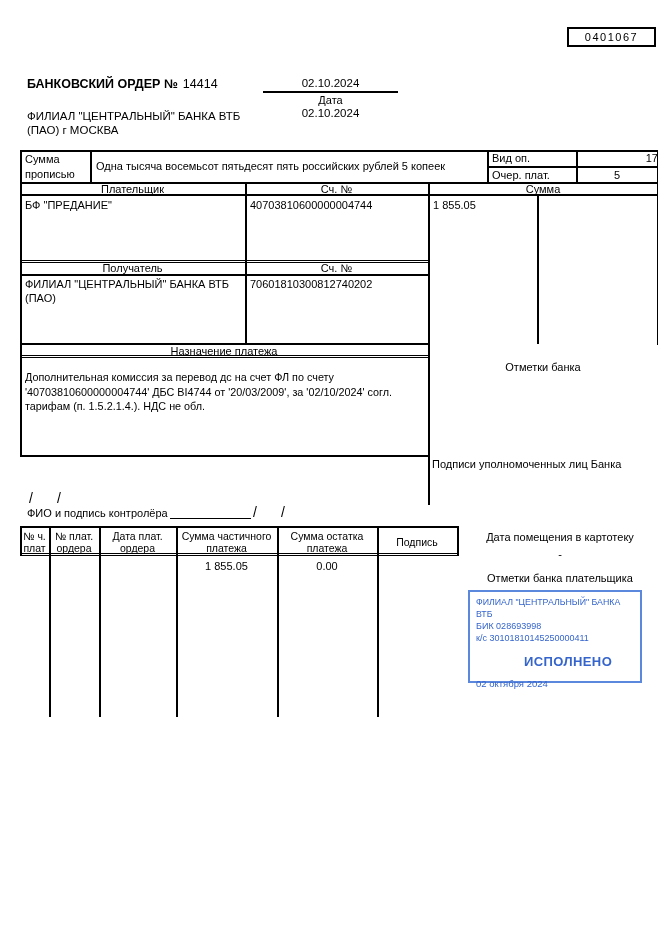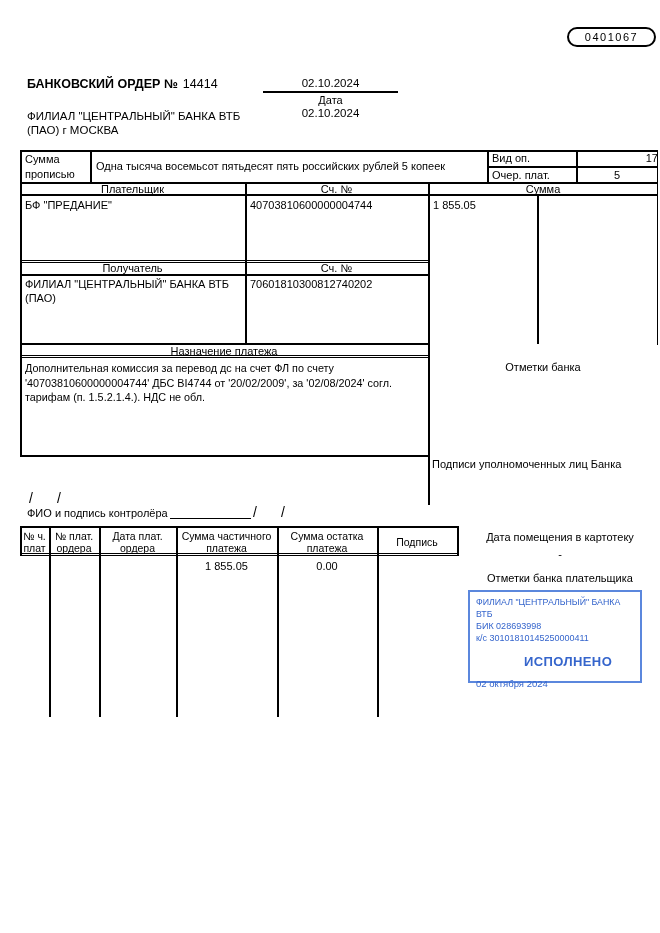--- a/index.html
+++ b/index.html
@@ -1,34 +1,34 @@
 <!DOCTYPE html>
 <html><head>
 <meta charset="utf-8">
 <style>
   html,body{margin:0;padding:0;background:#fff;}
   .page{position:relative;width:660px;height:933px;background:#fff;overflow:hidden;
         font-family:"Liberation Sans",sans-serif;color:#000;font-size:11px;}
-  .abs{position:absolute;border-radius:10px;}
+  .abs{position:absolute;}
   .hl{position:absolute;background:#000;height:2px;}
   .hl2{position:absolute;height:1px;background:#fff;border-top:1px solid #000;border-bottom:1px solid #000;}
   .vl{position:absolute;background:#000;width:1.5px;}
   .c{text-align:center;}
   .b{font-weight:bold;}
   .form-code{left:567px;top:27px;width:85px;height:16px;border:2px solid #000;
              line-height:16px;text-align:center;letter-spacing:1.5px;font-size:11px;}
   .title{left:27px;top:77px;font-size:12.5px;display:flex;gap:5px;align-items:baseline;}
   .dateblock{left:263px;top:77px;width:135px;}
   .dateblock .dt{text-align:center;font-size:11.5px;padding-bottom:2px;border-bottom:2px solid #000;}
   .dateblock .dl{text-align:center;font-size:11px;padding-top:1px;}
   .dateblock .db{text-align:center;font-size:11.5px;padding-top:1px;}
   .issuer{left:27px;top:110px;width:250px;font-size:11.5px;line-height:13.5px;}
   .cellhdr{position:absolute;text-align:center;font-size:11px;line-height:12px;}
   .val{position:absolute;font-size:11px;}
-  .purpose-lines{left:25px;top:361px;width:402px;font-size:10.8px;line-height:14.5px;}
+  .purpose-lines{left:25px;top:370px;width:402px;font-size:10.8px;line-height:14.5px;}
   .sig-row{position:absolute;left:27px;display:flex;align-items:flex-end;height:13px;font-size:11px;}
   .sig-main{display:flex;width:224px;}
   .sig-label{white-space:nowrap;}
   .sig-line{flex:1;border-bottom:1.5px solid #000;margin-left:2px;}
   .slash{font-size:14px;line-height:13px;margin-left:2px;}
   .slash2{margin-left:24px;}
   .pt-hdr{position:absolute;top:529px;height:26px;display:flex;flex-direction:column;
           justify-content:center;text-align:center;font-size:10.5px;line-height:12.5px;}
   .rightcol{position:absolute;left:468px;width:184px;text-align:center;font-size:11px;}
   .stamp{position:absolute;left:468px;top:590px;width:158px;height:79px;padding:5px 6px;
@@ -104,21 +104,21 @@
 
   <div class="abs" style="left:25px;top:278px;width:215px;line-height:13.5px;">
     <div>ФИЛИАЛ "ЦЕНТРАЛЬНЫЙ" БАНКА ВТБ</div>
     <div>(ПАО)</div>
   </div>
   <div class="val" style="left:250px;top:278px;">70601810300812740202</div>
 
   <div class="cellhdr" style="left:20px;top:344.5px;width:408px;">Назначение платежа</div>
   <div class="abs purpose-lines">
     <div>Дополнительная комиссия за перевод дс на счет ФЛ по счету</div>
-    <div>'40703810600000004744' ДБС BI4744 от '20/02/2009', за '02/08/2024' согл.</div>
+    <div>'40703810600000004744' ДБС BI4744 от '20/03/2009', за '02/10/2024' согл.</div>
     <div>тарифам (п. 1.5.2.1.4.). НДС не обл.</div>
   </div>
   <div class="cellhdr" style="left:428px;top:361px;width:230px;">Отметки банка</div>
 
   <div class="val" style="left:432px;top:458px;width:226px;">Подписи уполномоченных лиц Банка</div>
 
   <div class="sig-row" style="top:492px;">
     <span class="slash">/</span>
     <span class="slash slash2">/</span>
   </div>

